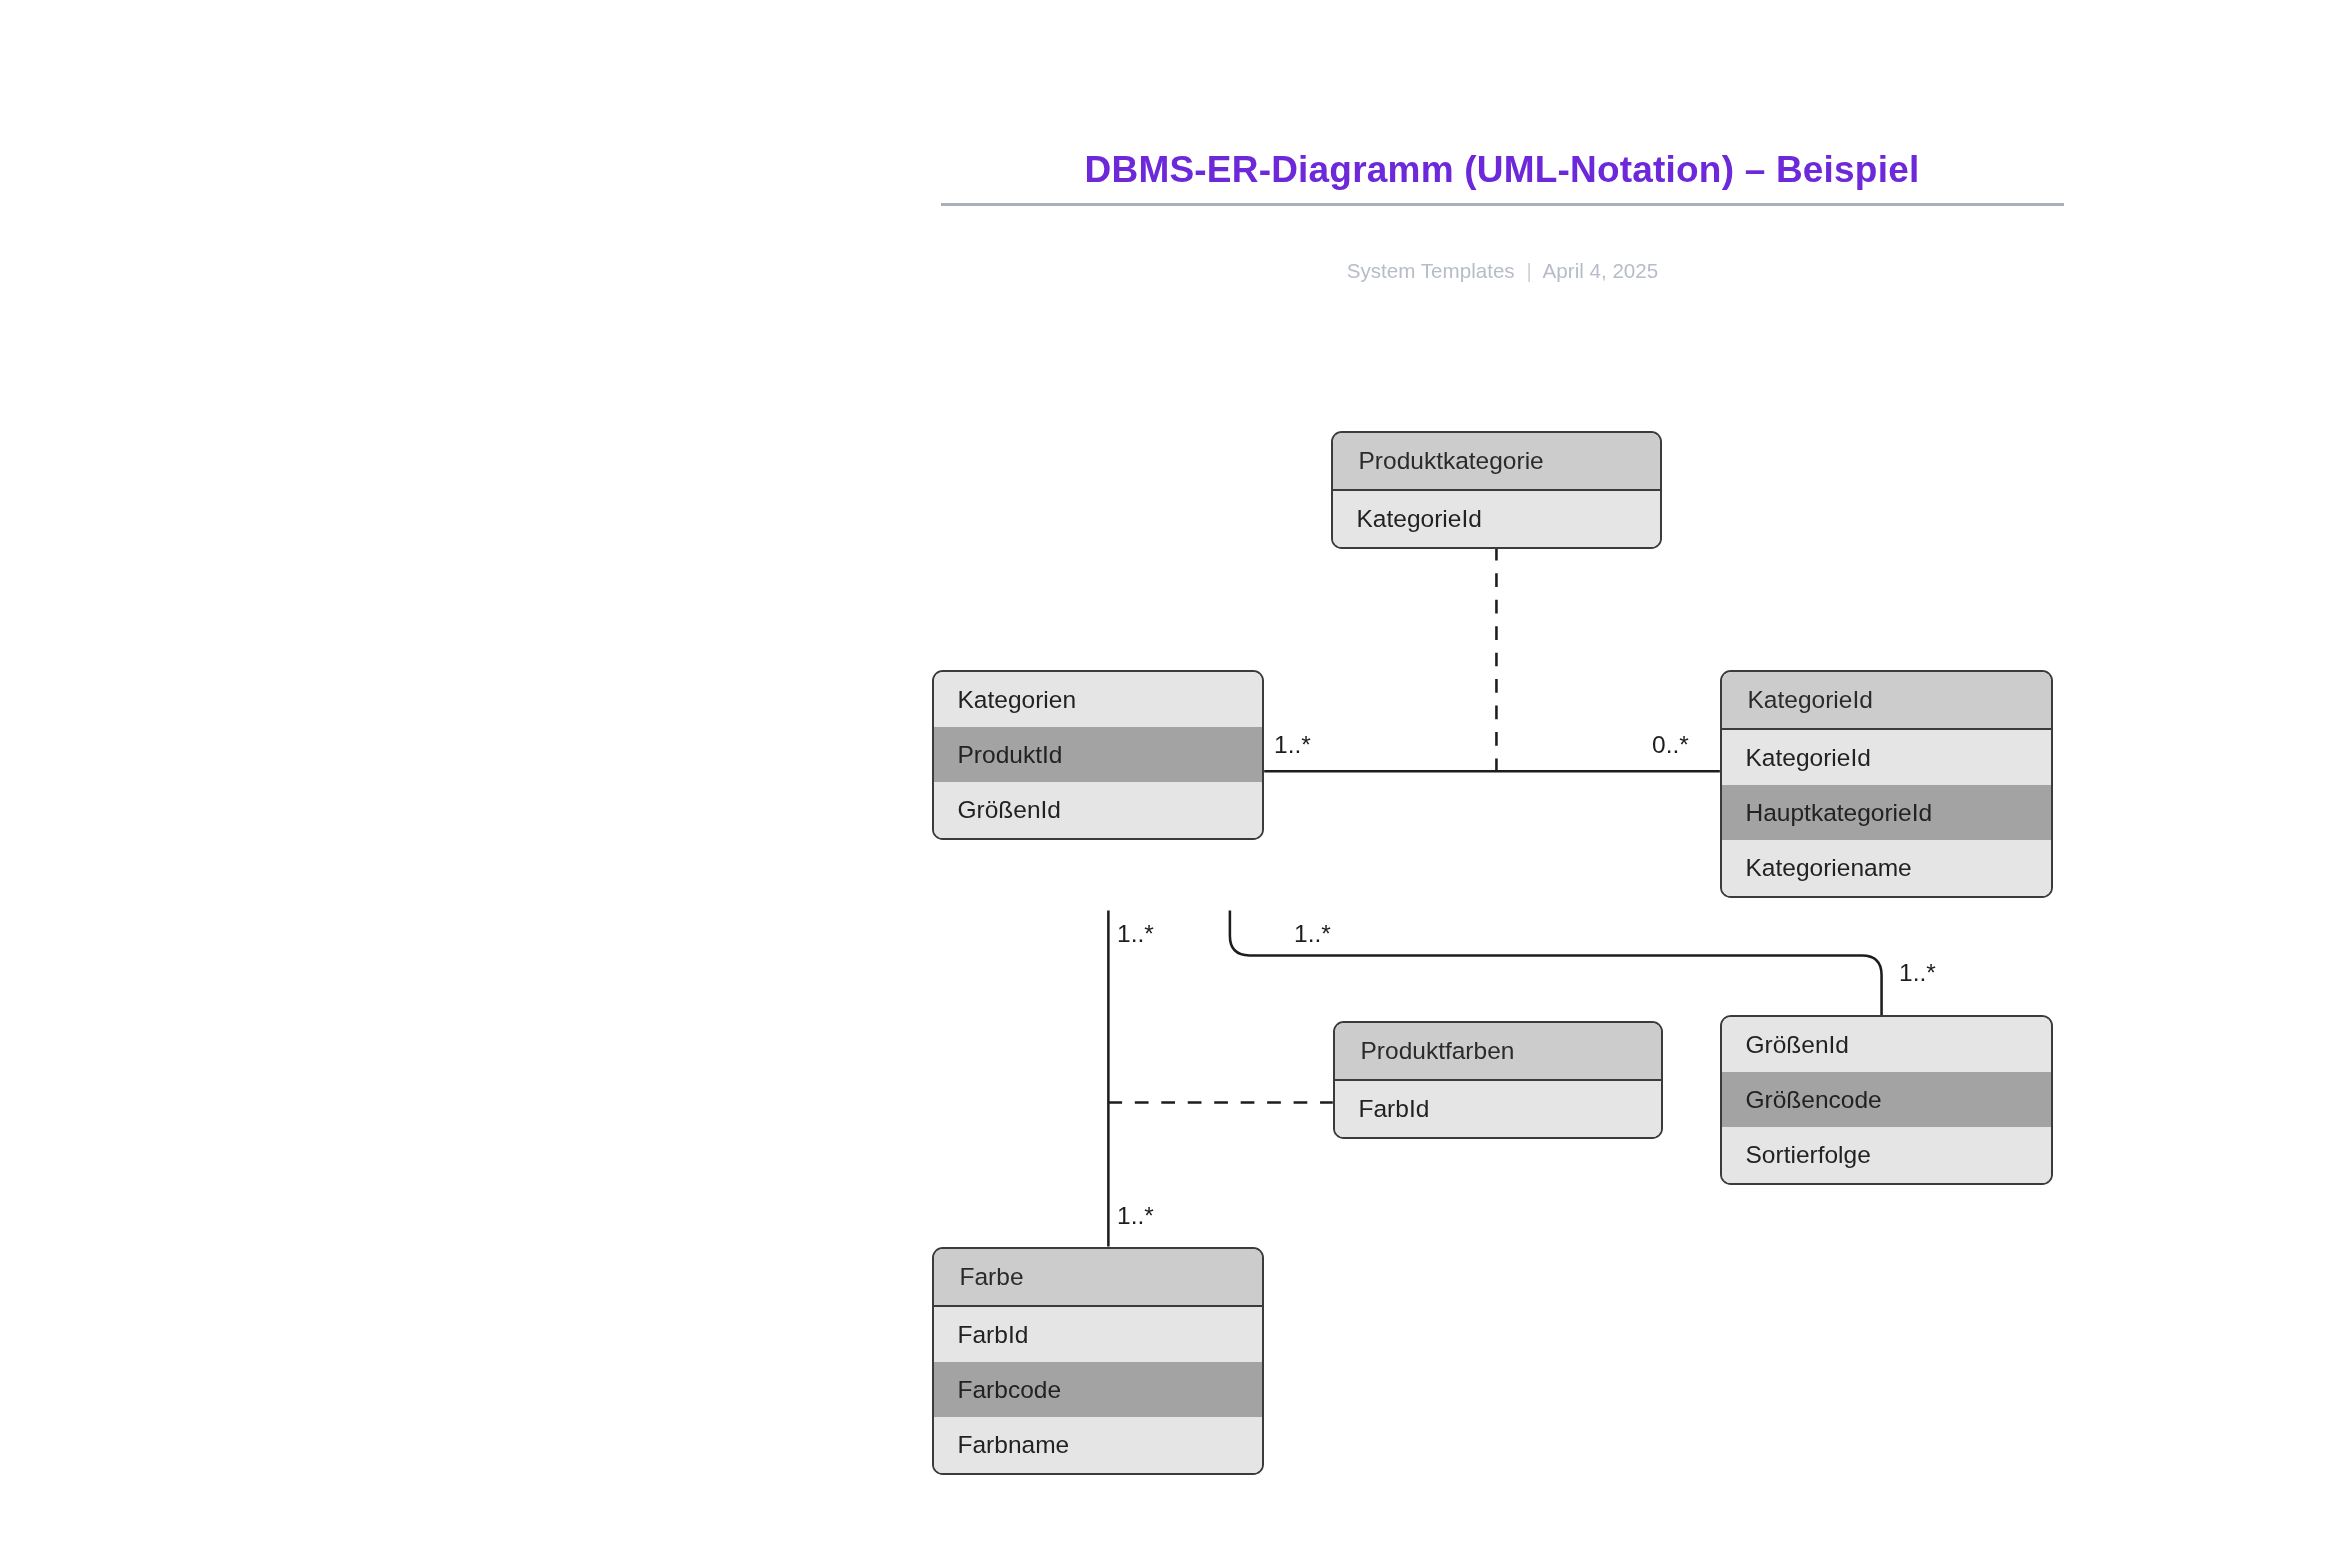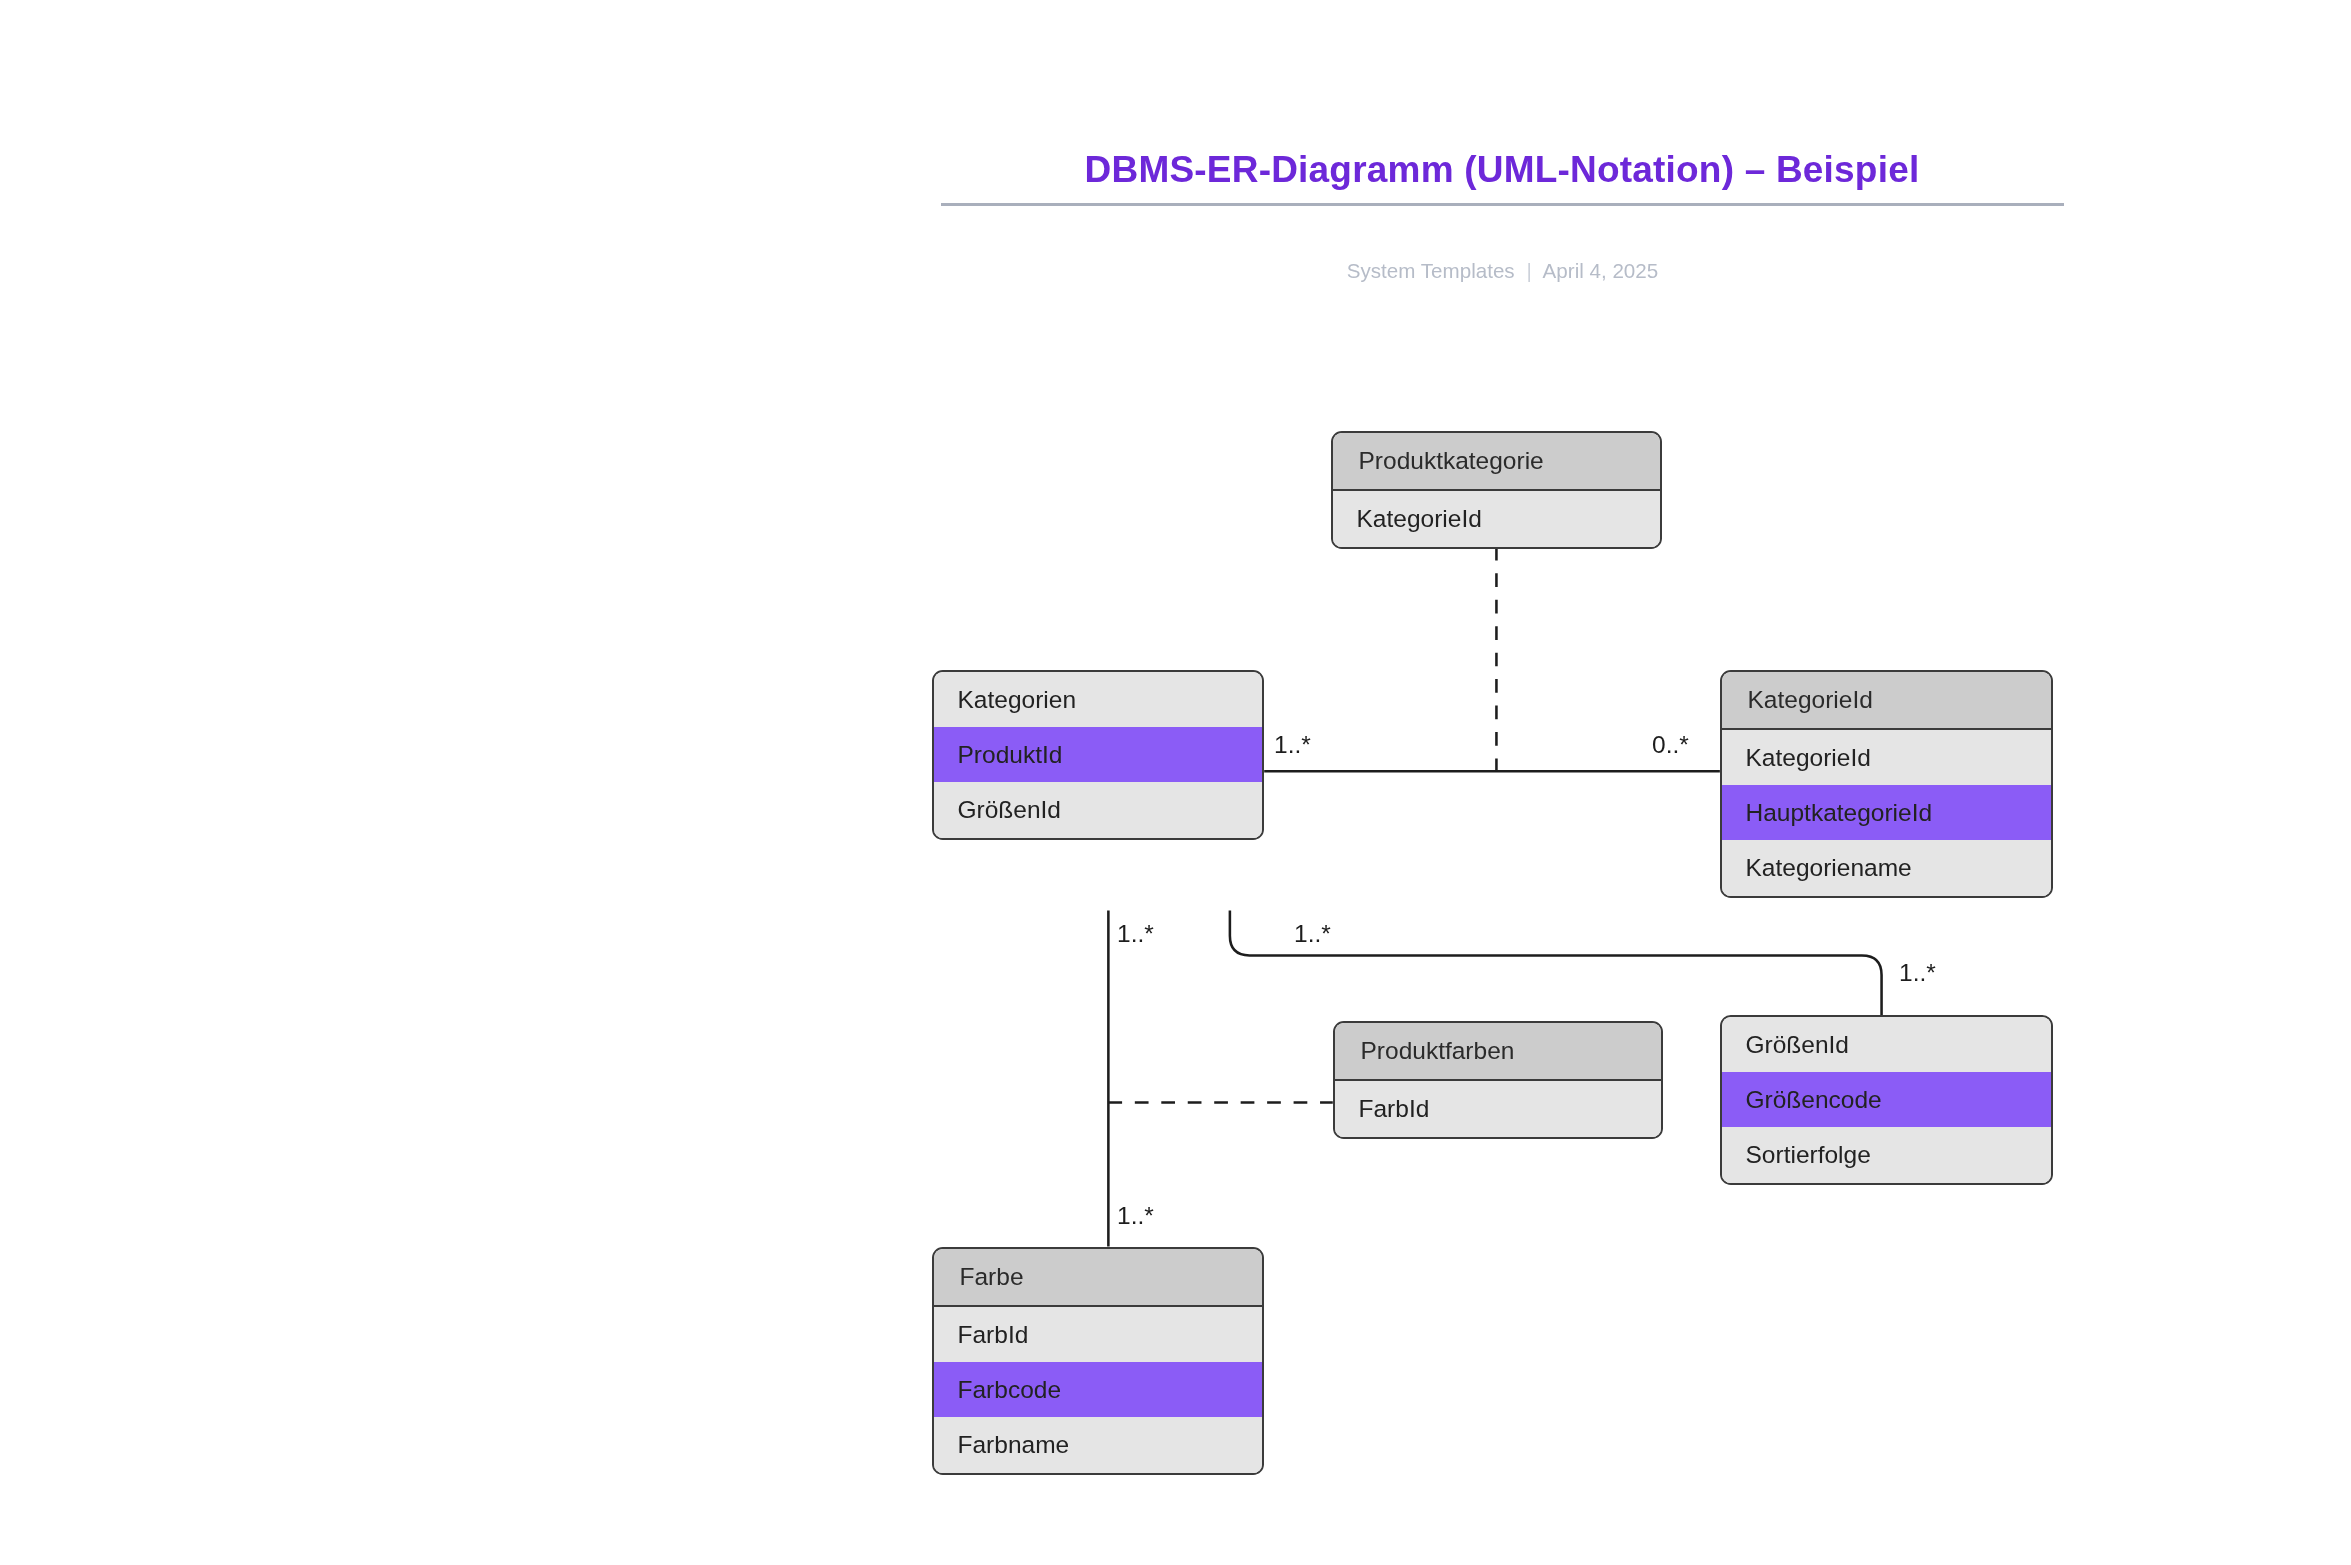--- a/index.html
+++ b/index.html
@@ -106,21 +106,21 @@
     height: 55px;
     line-height: 55px;
     font-size: 24.5px;
     color: #222222;
     padding-left: 23.5px;
     background: #e5e5e5;
     white-space: nowrap;
     overflow: hidden;
   }
   .entity-row.shaded {
-    background: #8b5cf6;
+    background: #a3a3a3;
   }
   .entity-row.last {
     height: 56px;
     line-height: 55px;
   }
 
   
   .mult {
     position: absolute;
     font-size: 24.5px;

